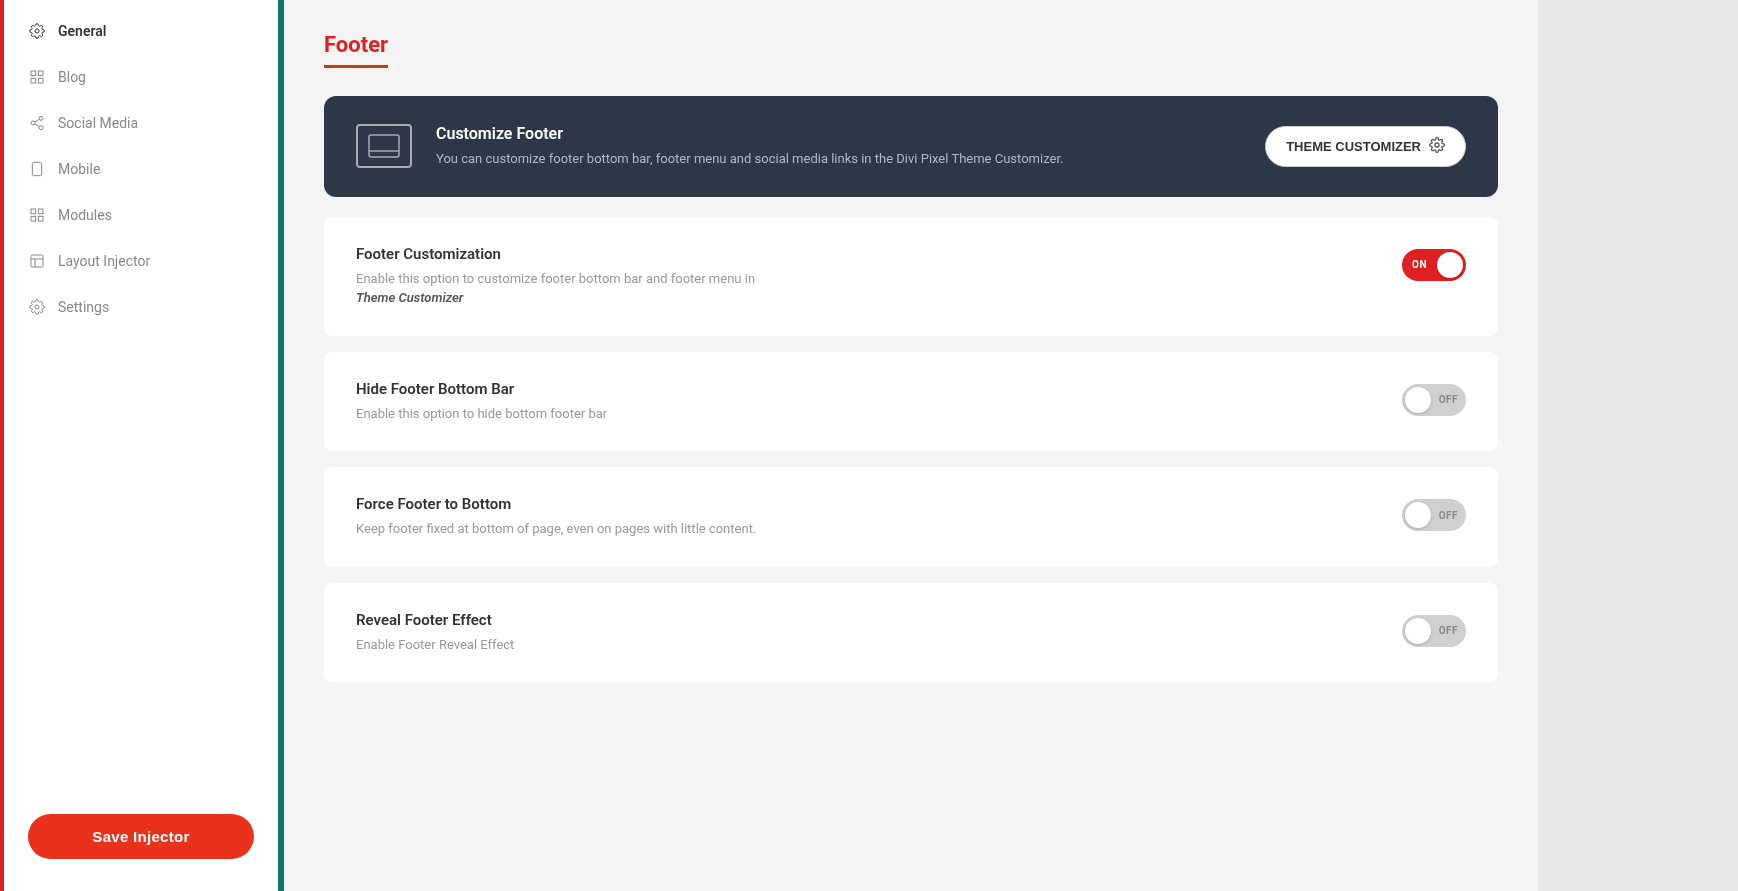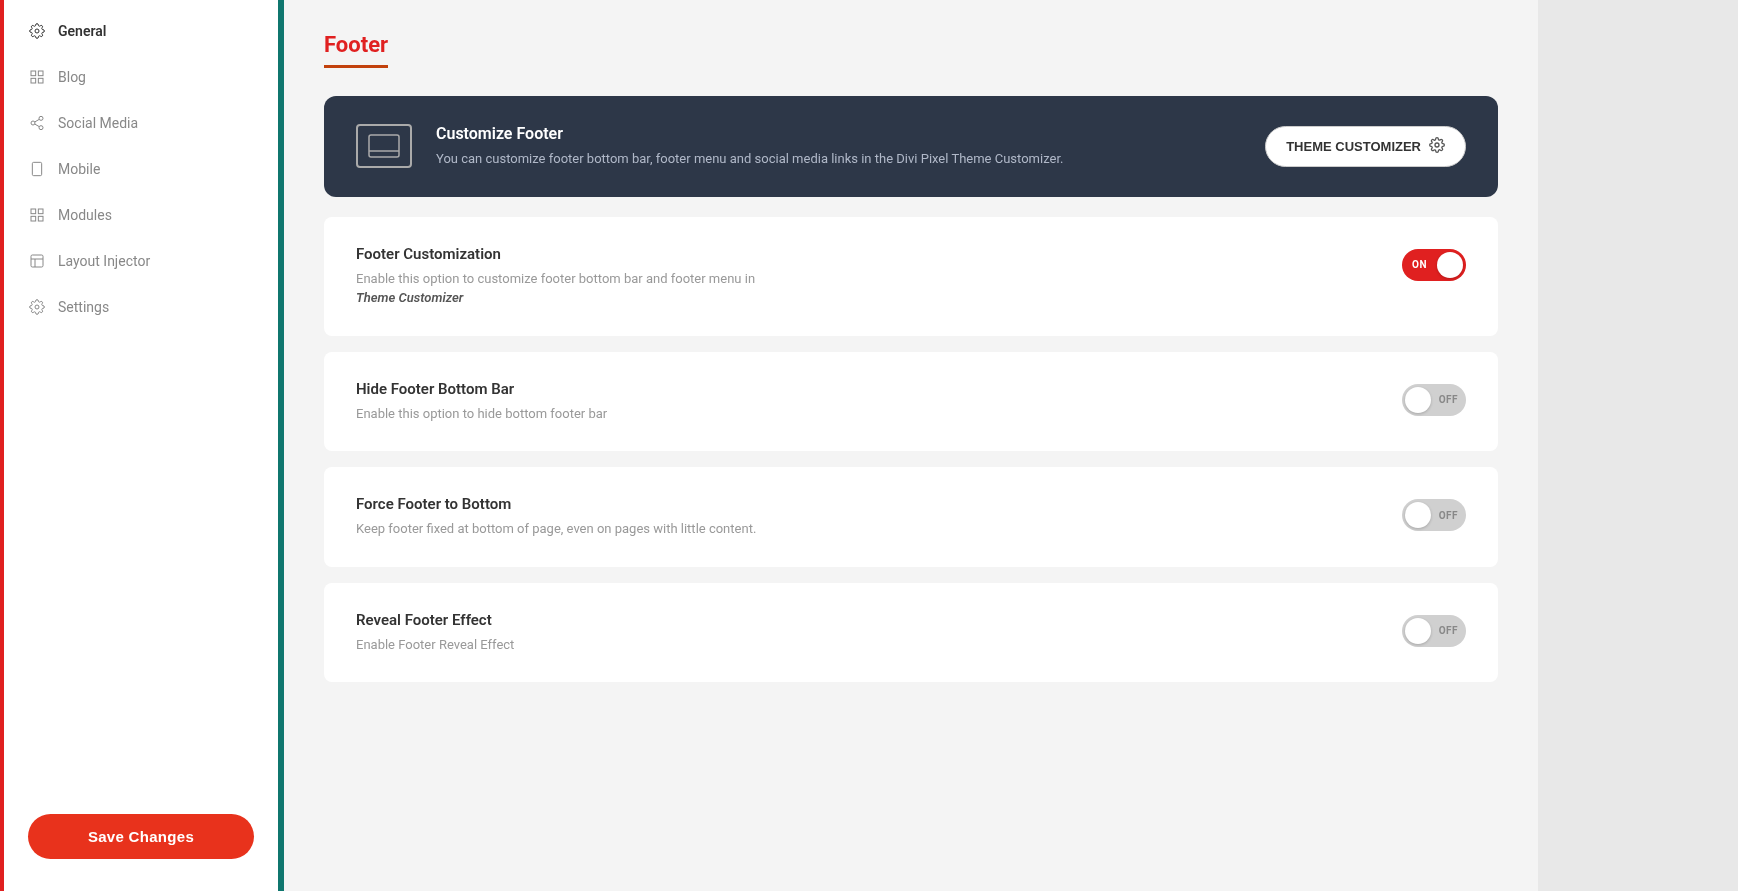--- a/index.html
+++ b/index.html
@@ -348,21 +348,21 @@
             <circle cx="12" cy="12" r="3"></circle>
             <path d="M19.4 15a1.65 1.65 0 0 0 .33 1.82l.06.06a2 2 0 0 1-2.83 2.83l-.06-.06a1.65 1.65 0 0 0-1.82-.33 1.65 1.65 0 0 0-1 1.51V21a2 2 0 0 1-4 0v-.09A1.65 1.65 0 0 0 9 19.4a1.65 1.65 0 0 0-1.82.33l-.06.06a2 2 0 0 1-2.83-2.83l.06-.06A1.65 1.65 0 0 0 4.68 15a1.65 1.65 0 0 0-1.51-1H3a2 2 0 0 1 0-4h.09A1.65 1.65 0 0 0 4.6 9a1.65 1.65 0 0 0-.33-1.82l-.06-.06a2 2 0 0 1 2.83-2.83l.06.06A1.65 1.65 0 0 0 9 4.68a1.65 1.65 0 0 0 1-1.51V3a2 2 0 0 1 4 0v.09a1.65 1.65 0 0 0 1 1.51 1.65 1.65 0 0 0 1.82-.33l.06-.06a2 2 0 0 1 2.83 2.83l-.06.06A1.65 1.65 0 0 0 19.4 9a1.65 1.65 0 0 0 1.51 1H21a2 2 0 0 1 0 4h-.09a1.65 1.65 0 0 0-1.51 1z"></path>
           </svg>
       </span>
       <span>Settings</span>
     </div>
 
   </nav>
 
   <div class="save-btn-wrap">
-    <button class="save-btn">Save Changes</button>
+    <button class="save-btn">Save Injector</button>
   </div>
 </div>
 
 <div class="main">
 
   <div class="page-title">Footer</div>
 
   
   <div class="customize-card">
     <div class="customize-card-icon">

